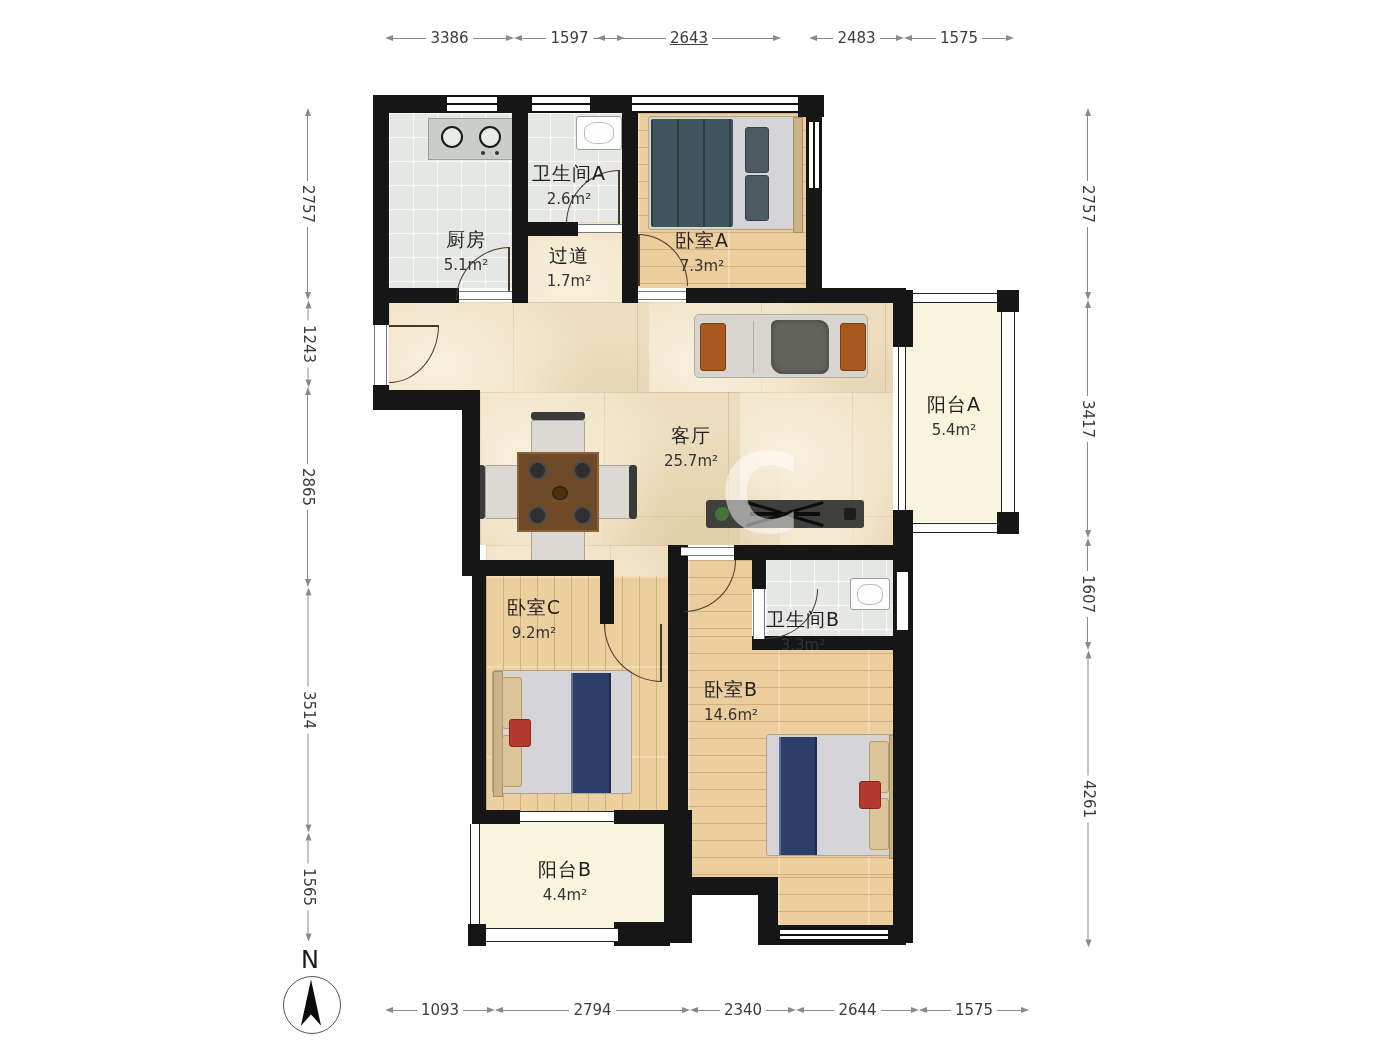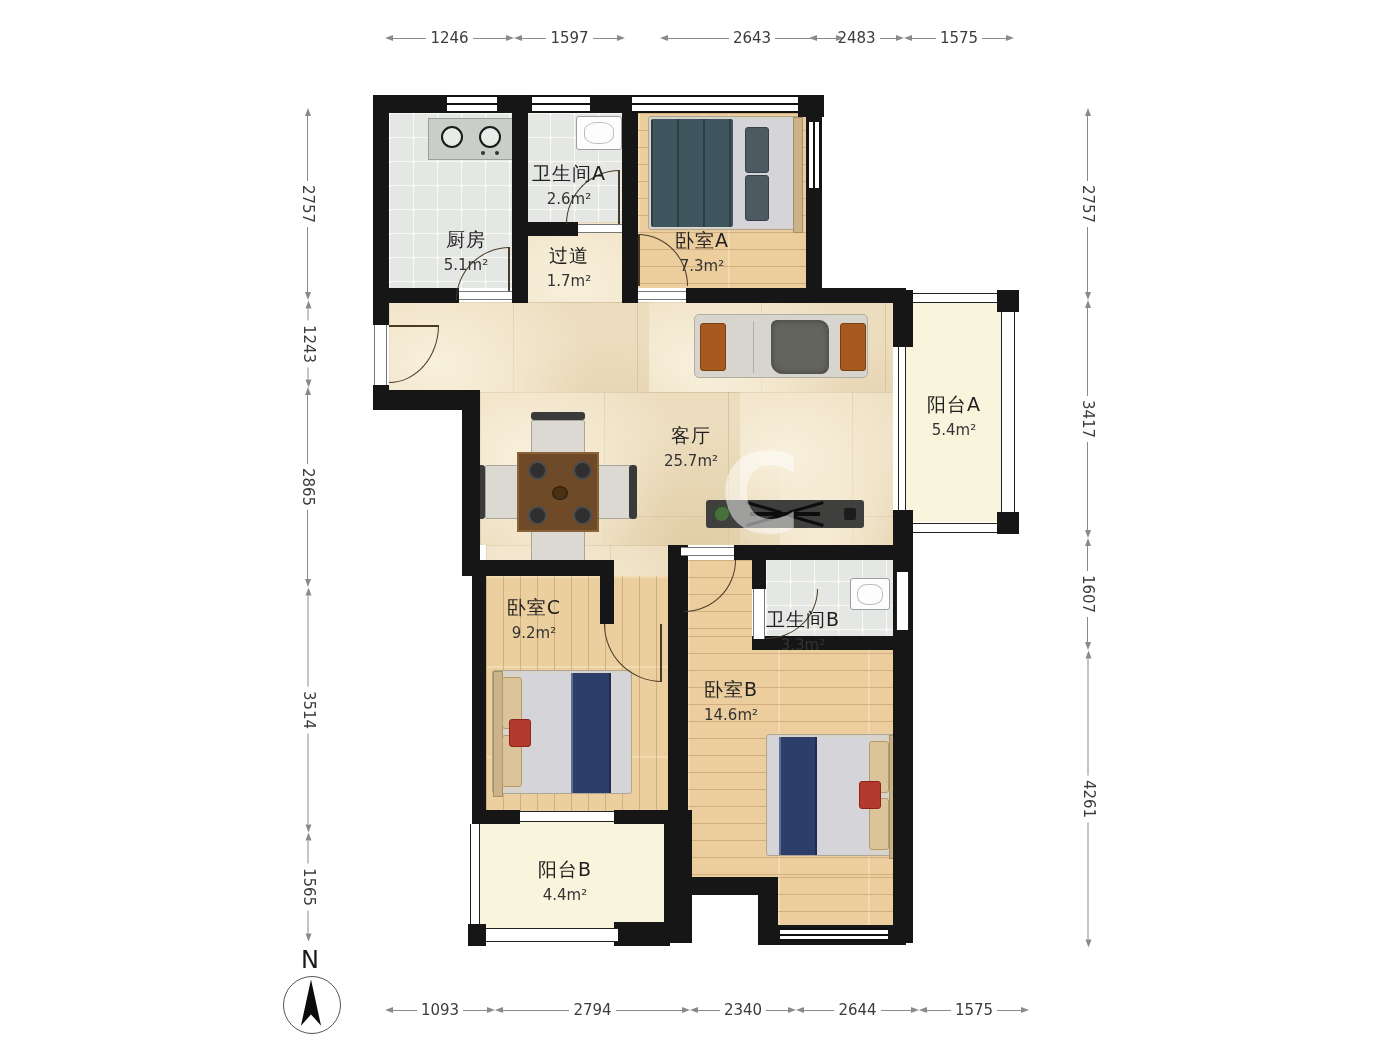--- a/index.html
+++ b/index.html
@@ -294,32 +294,32 @@
     <div class="rn">阳台B</div>
     <div class="ra">4.4m²</div>
   </div>
 
   <div class="wm" style="left:720px;top:430px;font-size:110px;">C</div>
 
   <div>
       <div class="dim" style="width: 129px; left: 385px; top: 29px;">
         <span class="ah l"></span>
         <span class="dl"></span>
-        <span class="dt">1246</span>
+        <span class="dt">3386</span>
         <span class="dl"></span>
         <span class="ah r"></span>
       </div>
       <div class="dim" style="width: 111px; left: 514px; top: 29px;">
         <span class="ah l"></span>
         <span class="dl"></span>
         <span class="dt">1597</span>
         <span class="dl"></span>
         <span class="ah r"></span>
       </div>
-      <div class="dim" style="width: 184px; left: 660px; top: 29px;">
+      <div class="dim" style="width: 184px; left: 597px; top: 29px; text-decoration: underline;">
         <span class="ah l"></span>
         <span class="dl"></span>
         <span class="dt">2643</span>
         <span class="dl"></span>
         <span class="ah r"></span>
       </div>
       <div class="dim" style="width: 95px; left: 809px; top: 29px;">
         <span class="ah l"></span>
         <span class="dl"></span>
         <span class="dt">2483</span>

